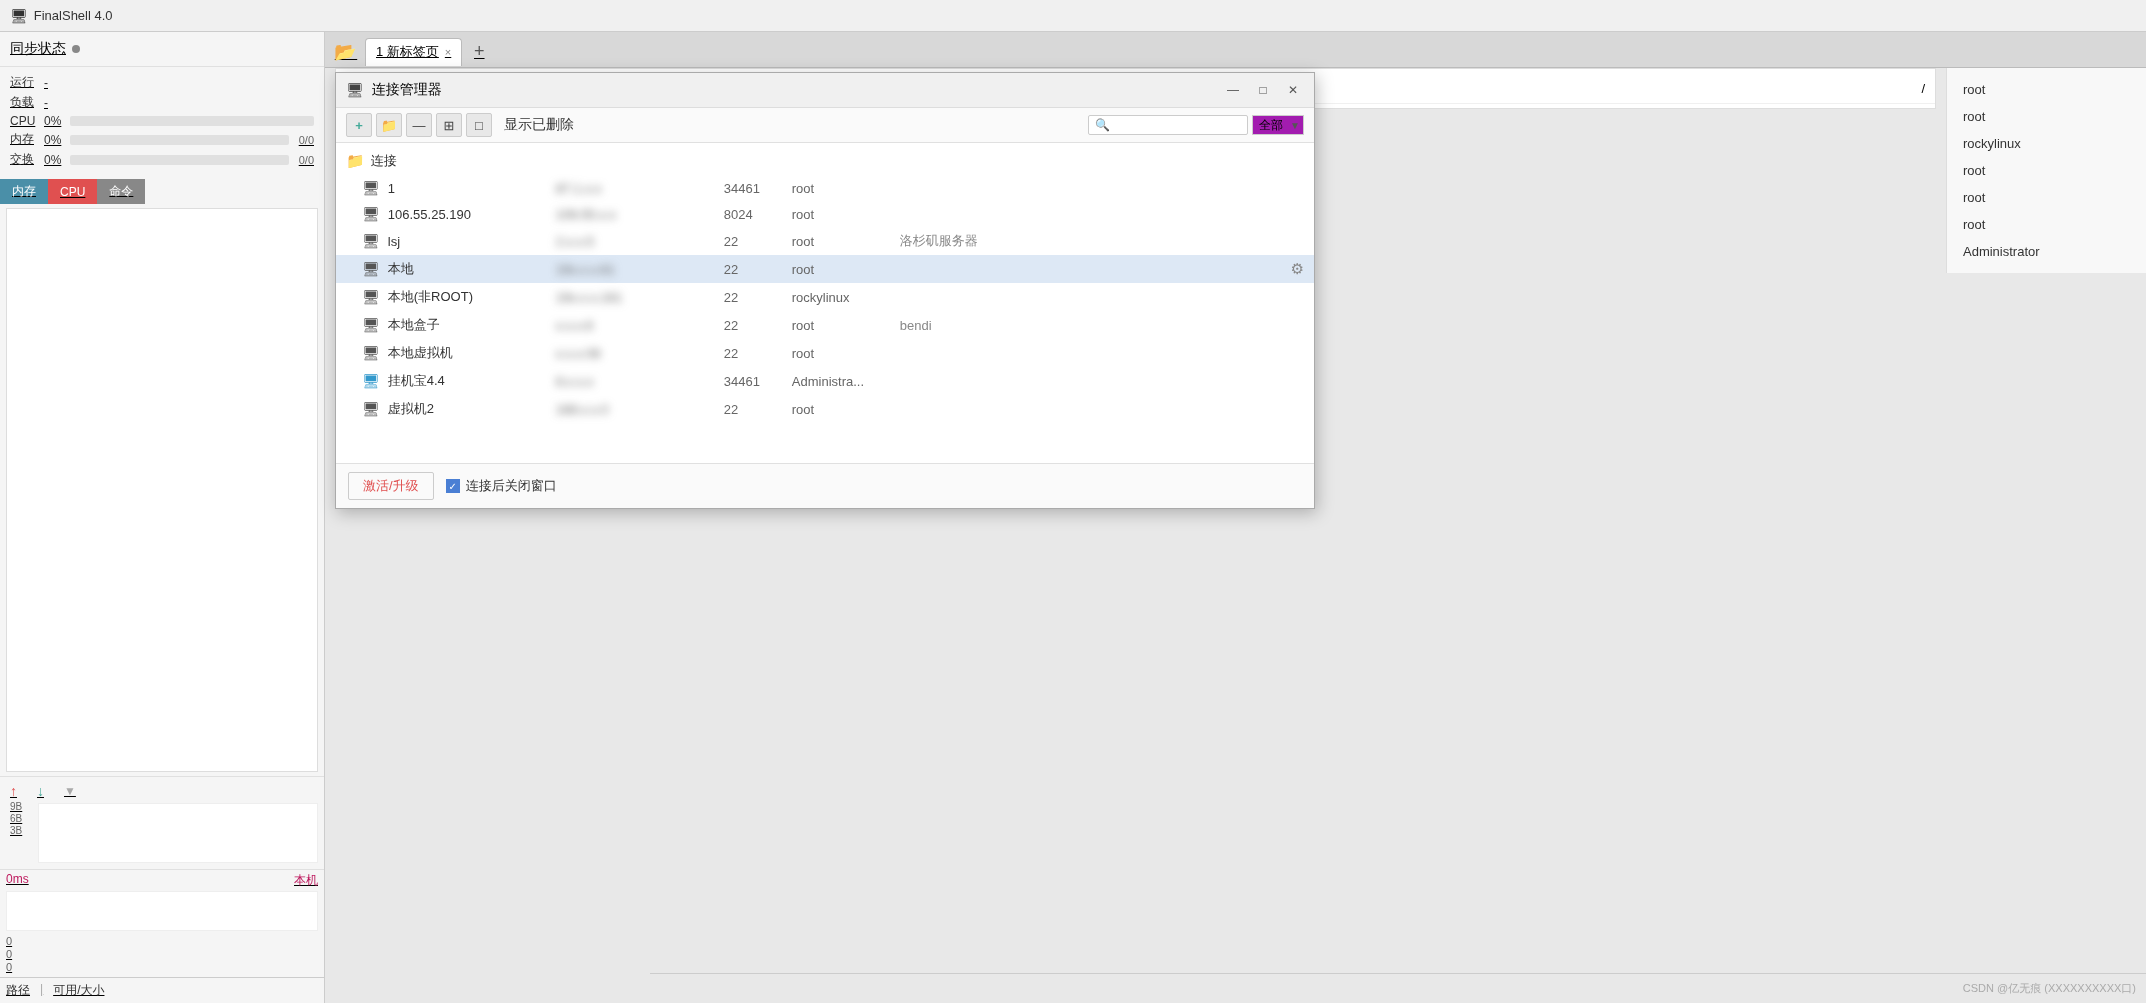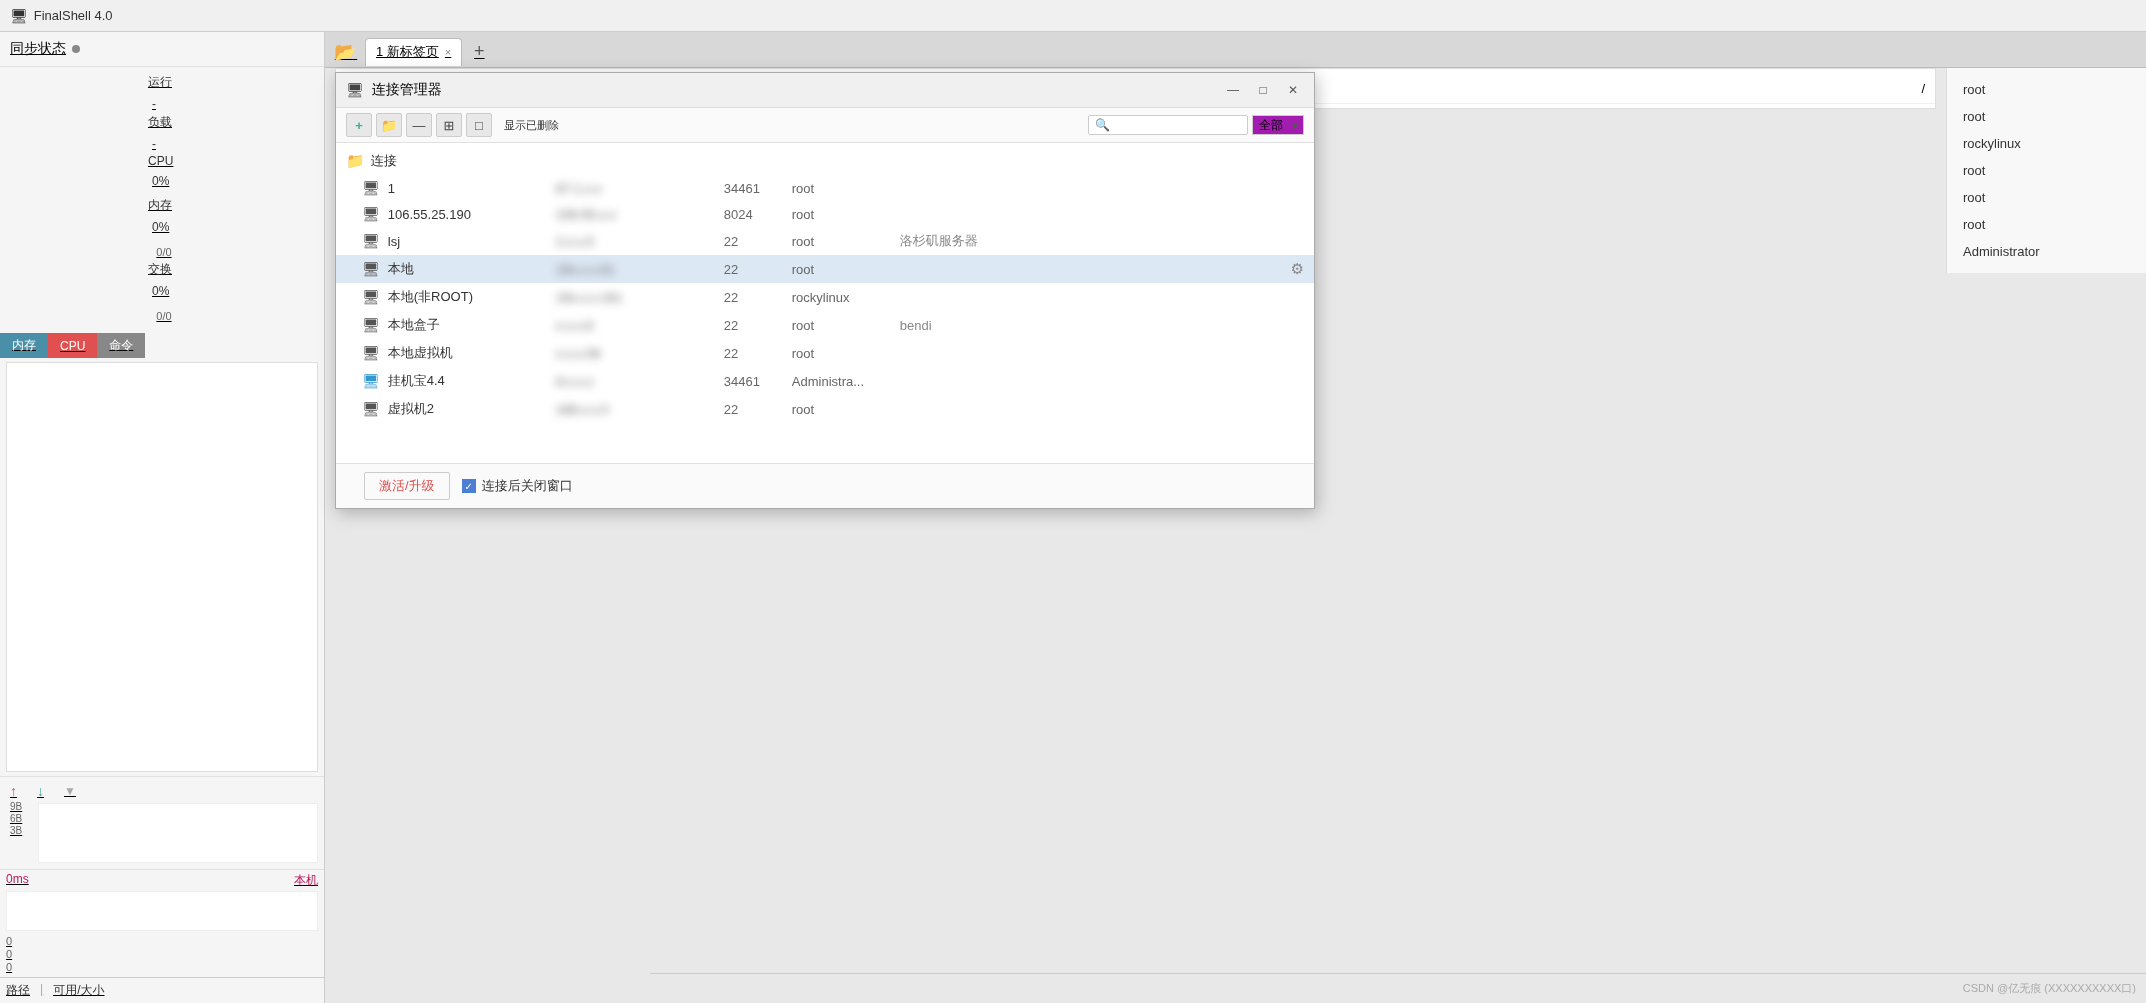--- a/index.html
+++ b/index.html
@@ -73,21 +73,20 @@
 
     .sidebar-stats {
       padding: 4px 10px;
       font-size: 12px;
     }
     .stat-row {
       display: flex;
       align-items: center;
       margin: 3px 0;
       gap: 6px;
-      flex-direction: column;
     }
     .stat-label { width: 28px; color: #333; flex-shrink: 0; }
     .stat-value { color: #333; min-width: 20px; }
     .progress-bar-bg {
       flex: 1;
       height: 10px;
       background: #e0e0e0;
       border-radius: 2px;
       overflow: hidden;
     }
@@ -289,21 +288,21 @@
       cursor: pointer;
       border-radius: 2px;
       font-size: 13px;
       color: #444;
     }
     .toolbar-text-btn {
       padding: 3px 8px;
       background: transparent;
       border: none;
       cursor: pointer;
-      font-size: 11px;
+      font-size: 14px;
       color: #333;
     }
     .toolbar-spacer { flex: 1; }
     .search-box {
       display: flex;
       align-items: center;
       border: 1px solid #ccc;
       background: #fff;
       border-radius: 2px;
       padding: 2px 6px;
@@ -383,21 +382,20 @@
       gap: 12px;
     }
     .activate-btn {
       background: transparent;
       border: 1px solid #ccc;
       padding: 4px 14px;
       cursor: pointer;
       font-size: 13px;
       color: #e05050;
       border-radius: 2px;
-      margin-left: 16px;
     }
     .close-after-check {
       display: flex;
       align-items: center;
       gap: 6px;
       font-size: 13px;
       color: #333;
     }
     .checkbox-blue {
       width: 14px; height: 14px;

